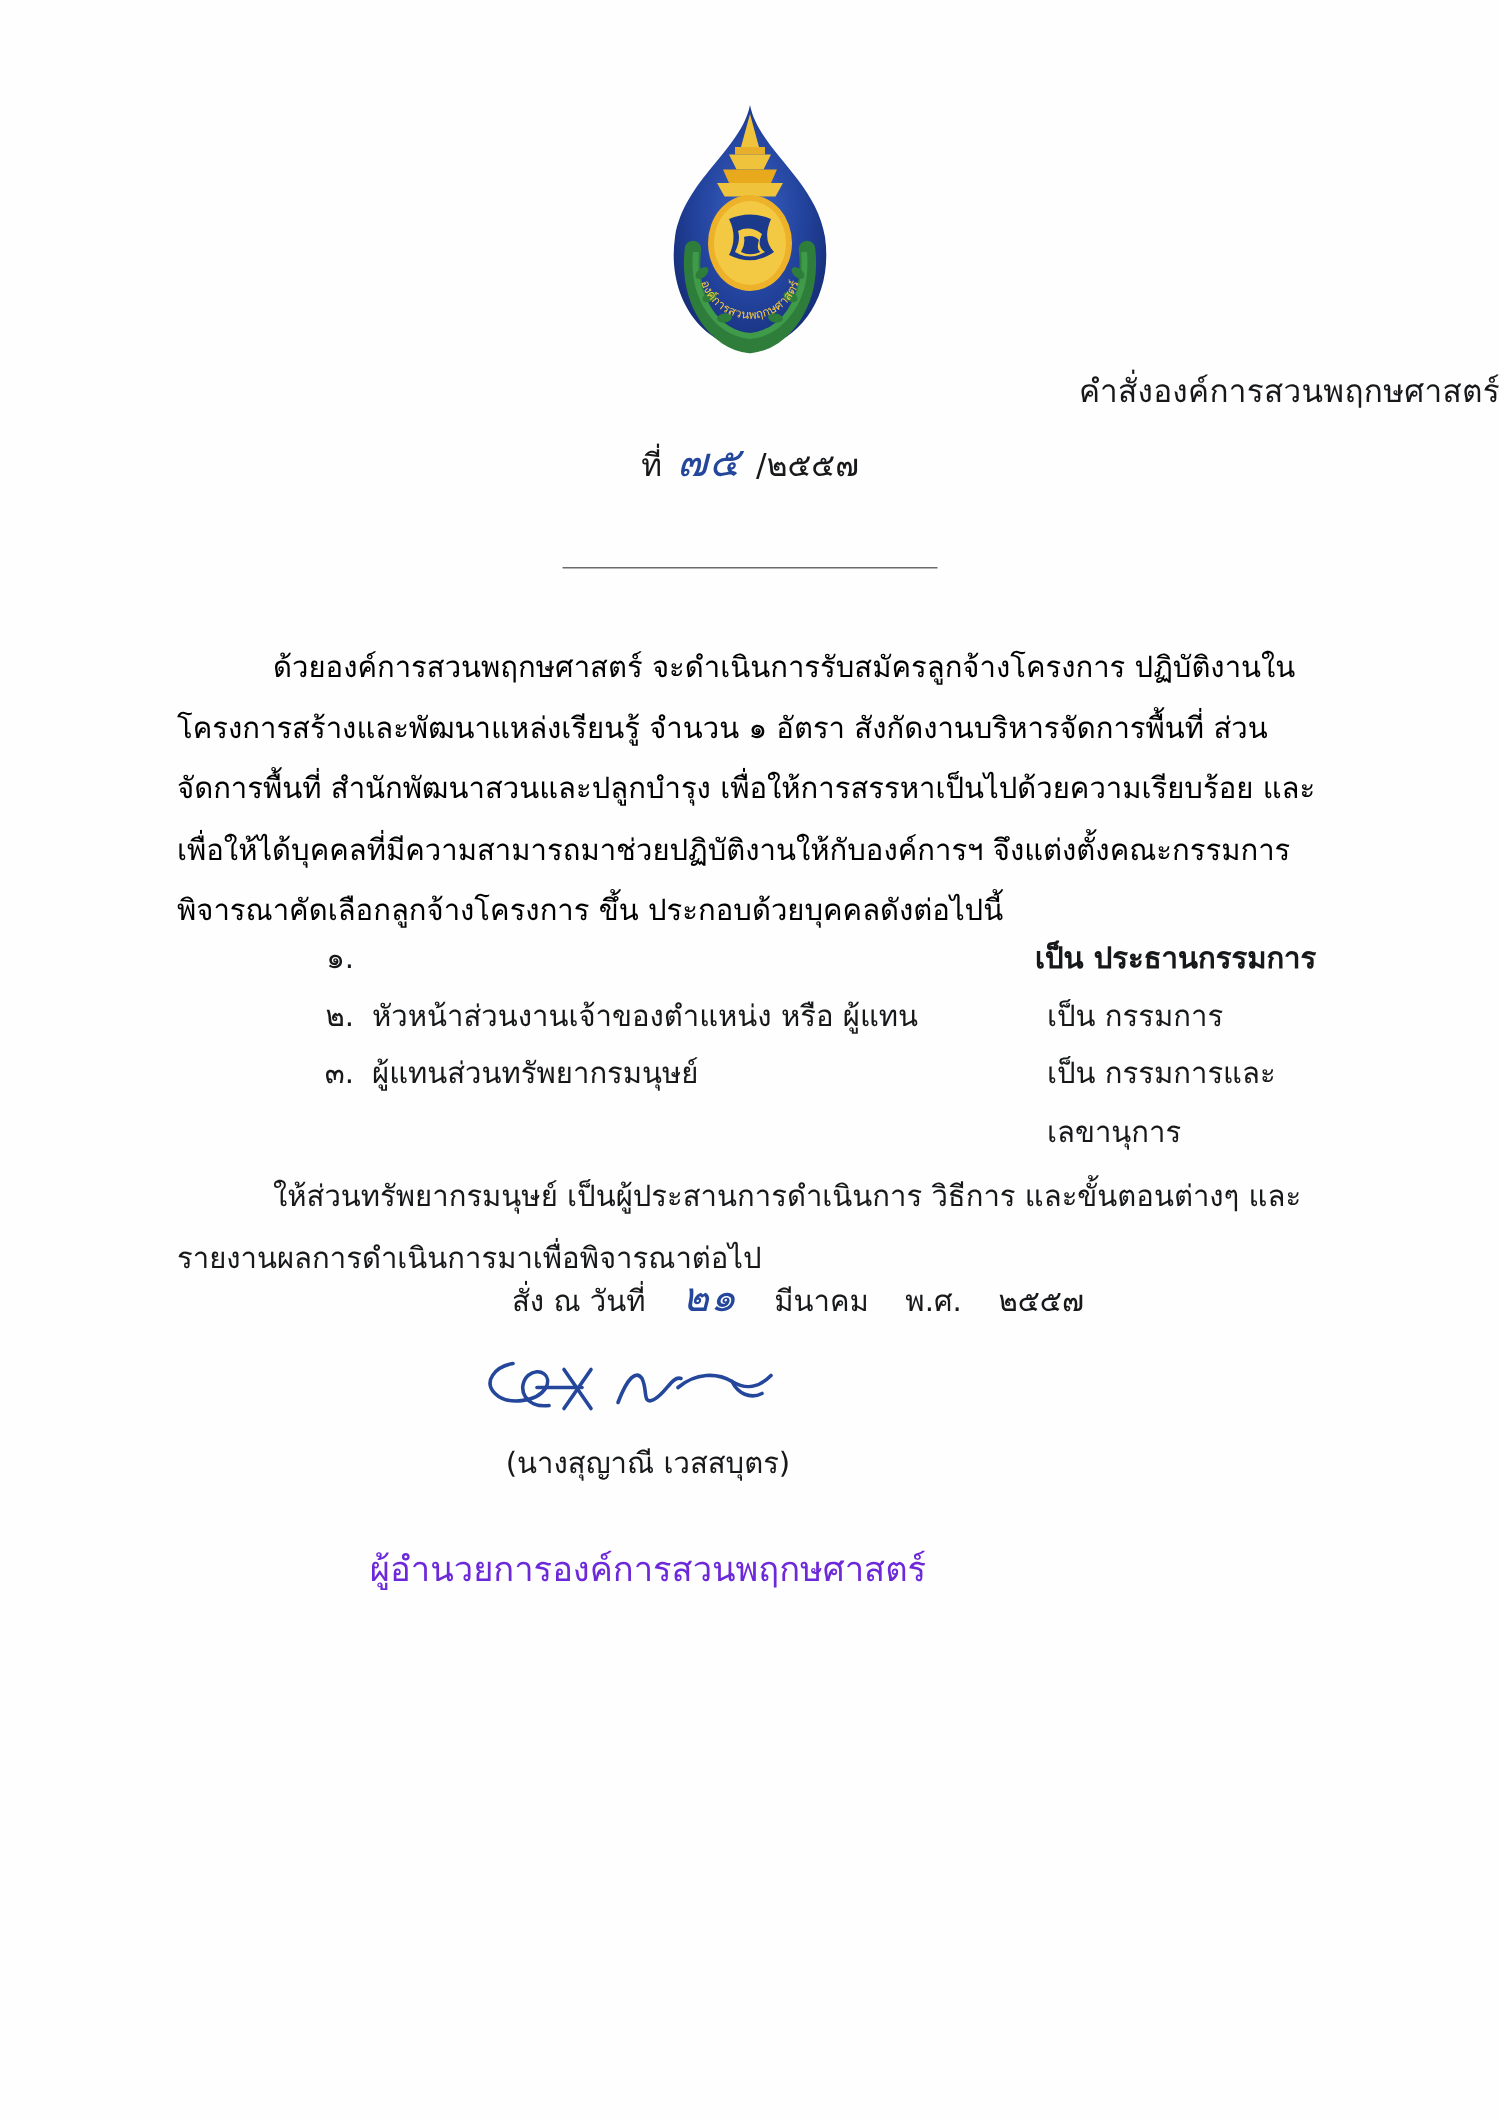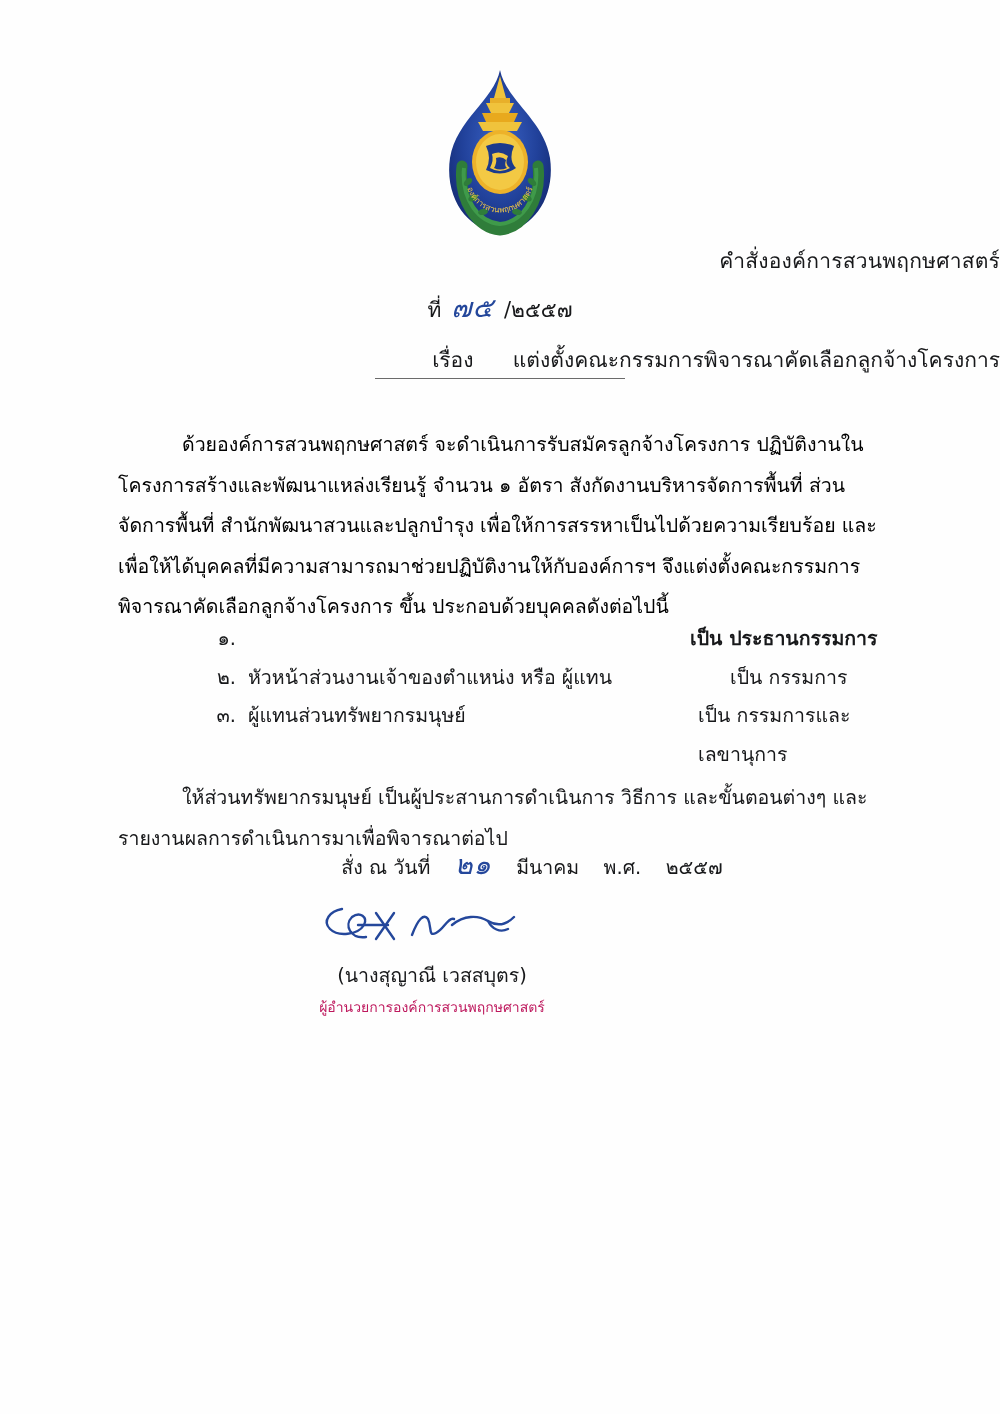--- a/index.html
+++ b/index.html
@@ -121,21 +121,21 @@
   }
   .list-row .num {
     width: 118px;
     text-align: right;
     padding-right: 12px;
     flex: 0 0 auto;
   }
   .list-row .who { flex: 0 0 auto; }
   .list-row .role { position: absolute; }
   .r1 .role { left: 572px; font-weight: bold; }
-  .r2 .role { left: 612px; }
+  .r2 .role { left: 580px; }
   .r3 .role { left: 580px; }
 
   .body-block2 {
     position: absolute;
     top: 778px;
     left: 118px;
     width: 790px;
     font-size: 19.5px;
     line-height: 2.08;
     color: #17181a;
@@ -166,23 +166,24 @@
     display: flex;
     justify-content: center;
     align-items: center;
   }
   .sig-name {
     font-size: 19.5px;
     color: #17181a;
     line-height: 1.9;
   }
   .sig-pos {
-    font-size: 14px;
-    color: #be185d;
+    font-size: 23px;
+    color: #6d28d9;
     line-height: 1.9;
+    margin-top: 32px;
   }
 </style>
 </head>
 <body>
 
 <div class="page">
 
   <div class="emblem-wrap">
     <div class="emblem">
       <svg class="drop" width="168" height="182" viewBox="0 0 168 182">
@@ -227,25 +228,20 @@
       </svg>
     </div>
   </div>
 
   <div class="head-block">
     <div class="doc-title">คำสั่งองค์การสวนพฤกษศาสตร์</div>
     <div class="doc-number-row">
       <span class="lbl">ที่</span>
       <span class="handwriting">๗๕</span>
       <span class="lbl">/๒๕๕๗</span>
-    </div>
-    <div class="doc-subject">
-      <span>เรื่อง</span>
-      <span class="sp"></span>
-      <span>แต่งตั้งคณะกรรมการพิจารณาคัดเลือกลูกจ้างโครงการ</span>
     </div>
   </div>
 
   <div class="rule"></div>
 
   <div class="body-block">
     <p class="para"><span class="indent"></span><span>ด้วยองค์การสวนพฤกษศาสตร์  จะดำเนินการรับสมัครลูกจ้างโครงการ  ปฏิบัติงานในโครงการสร้างและพัฒนาแหล่งเรียนรู้ จำนวน  ๑  อัตรา  สังกัดงานบริหารจัดการพื้นที่ ส่วนจัดการพื้นที่ สำนักพัฒนาสวนและปลูกบำรุง  เพื่อให้การสรรหาเป็นไปด้วยความเรียบร้อย  และเพื่อให้ได้บุคคลที่มีความสามารถมาช่วยปฏิบัติงานให้กับองค์การฯ จึงแต่งตั้งคณะกรรมการพิจารณาคัดเลือกลูกจ้างโครงการ  ขึ้น  ประกอบด้วยบุคคลดังต่อไปนี้</span></p>
   </div>
 
   <div class="list-block">

